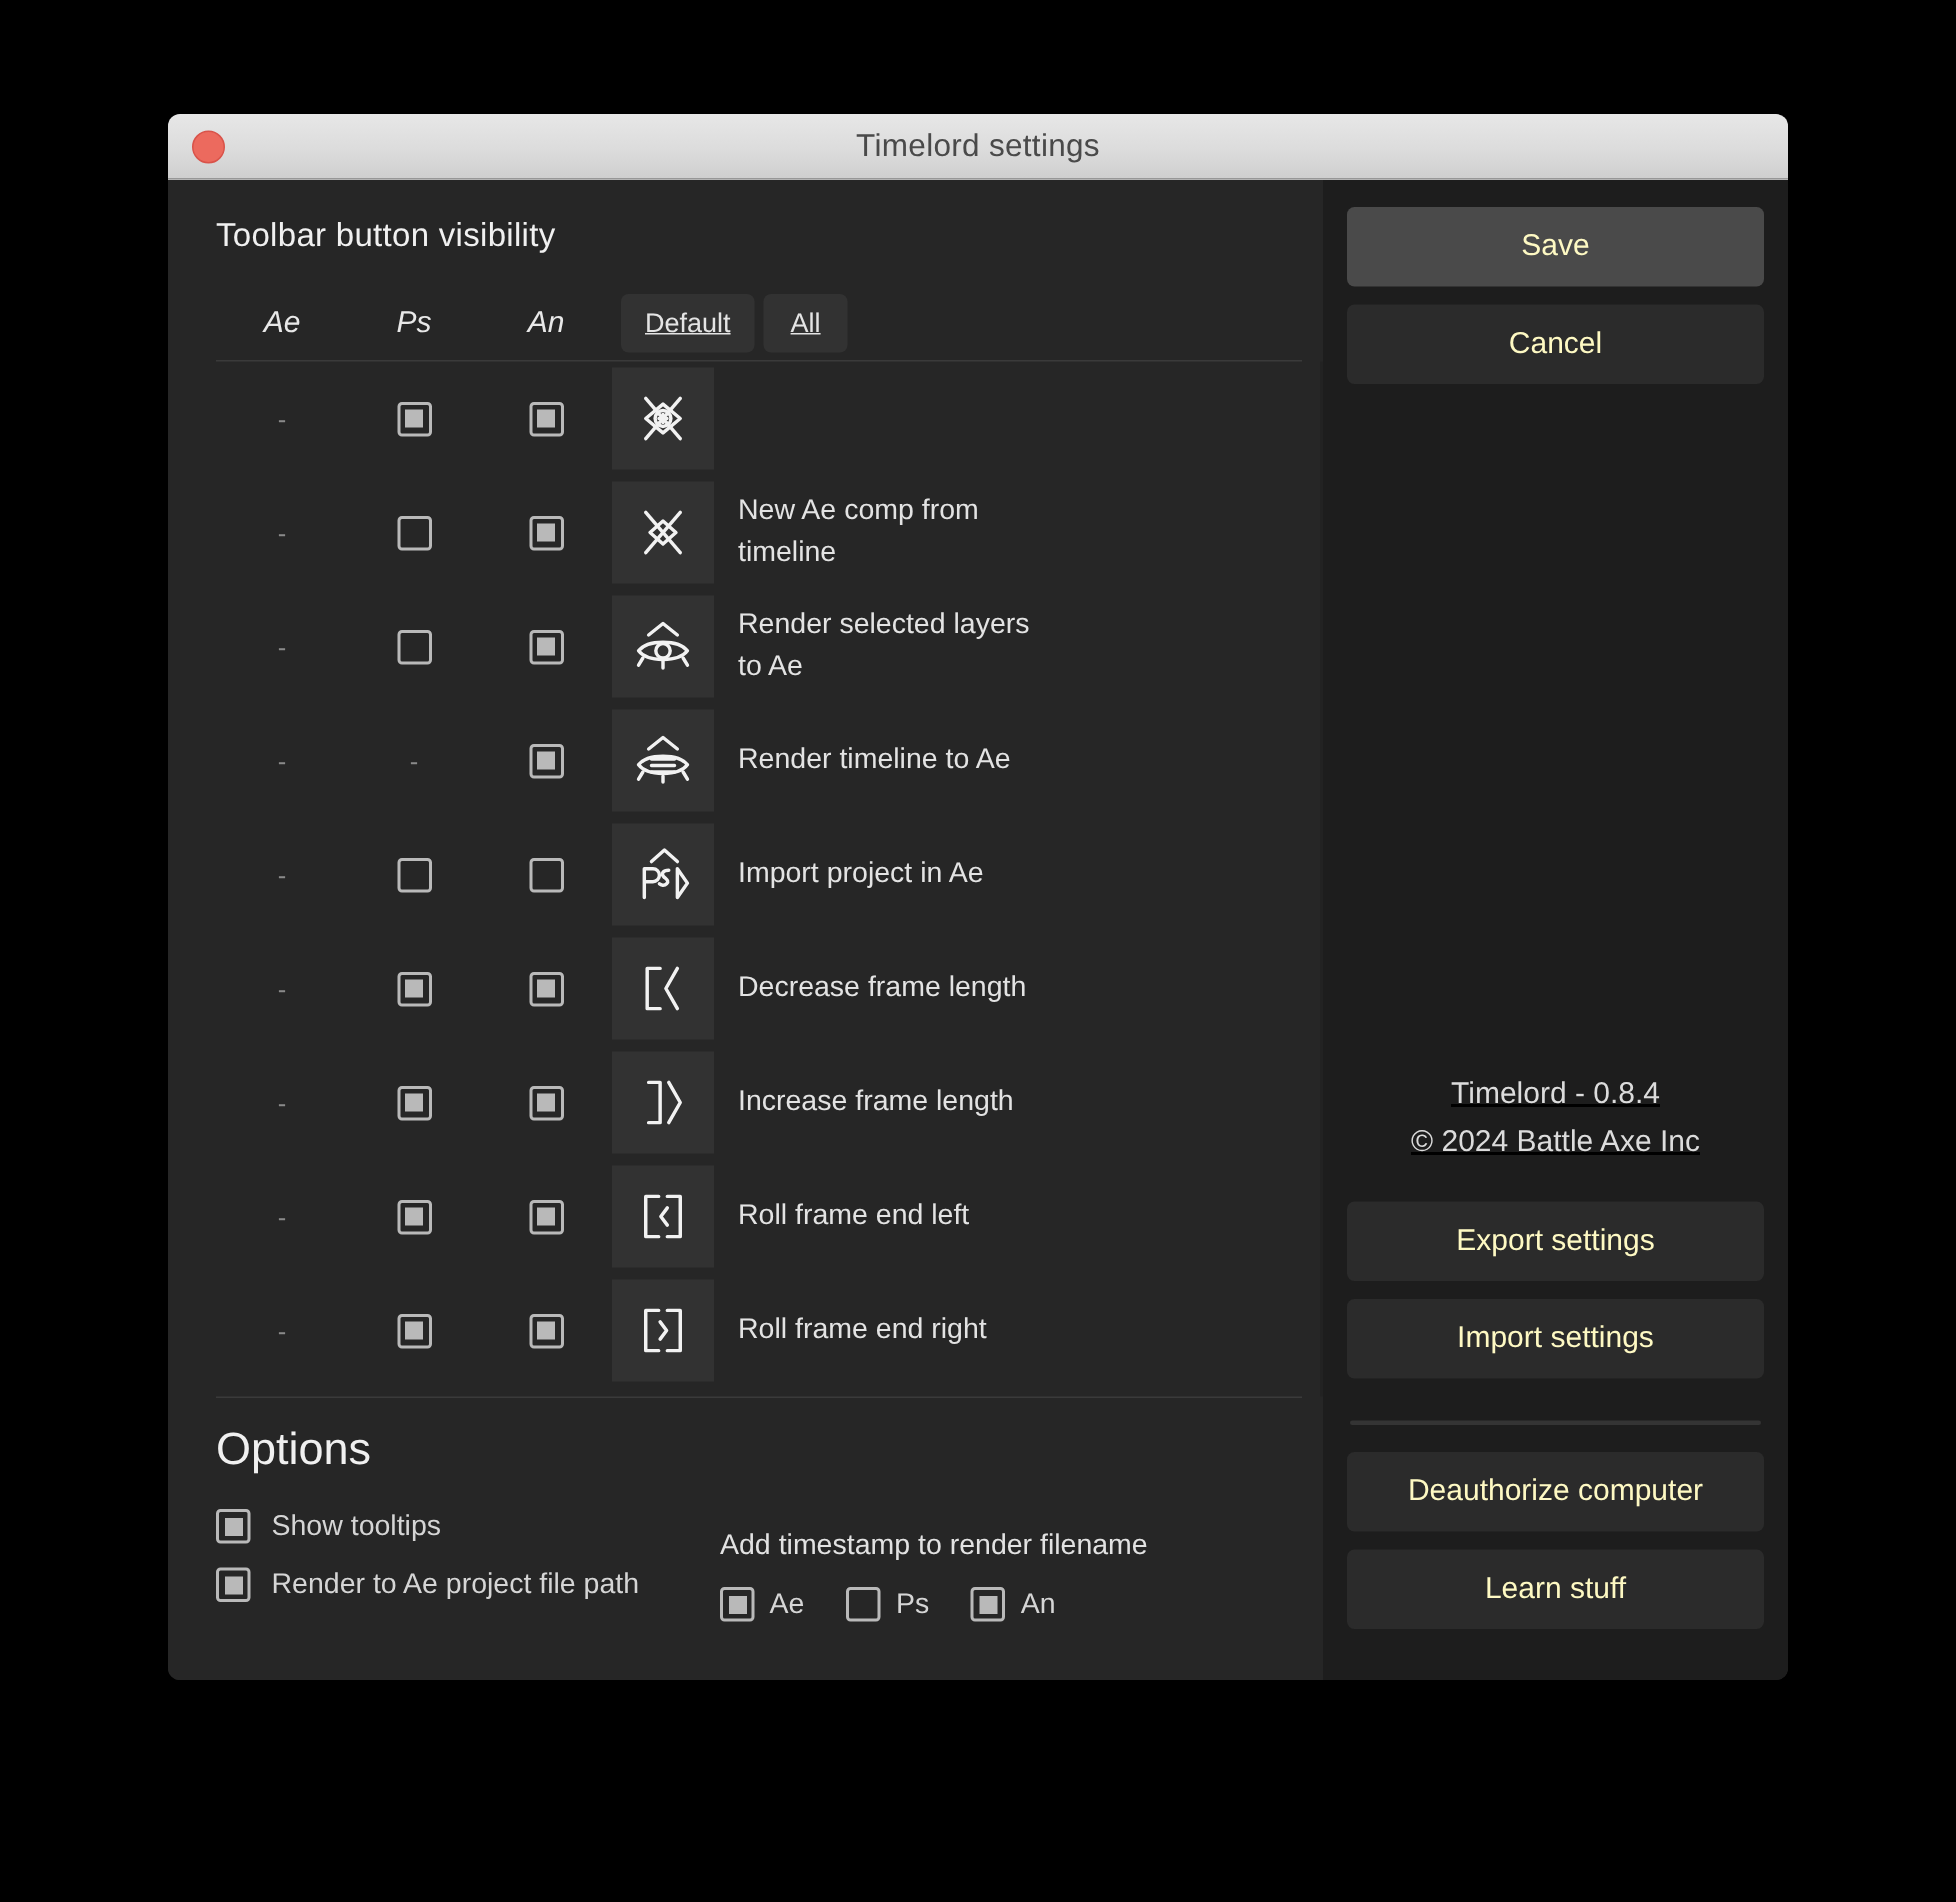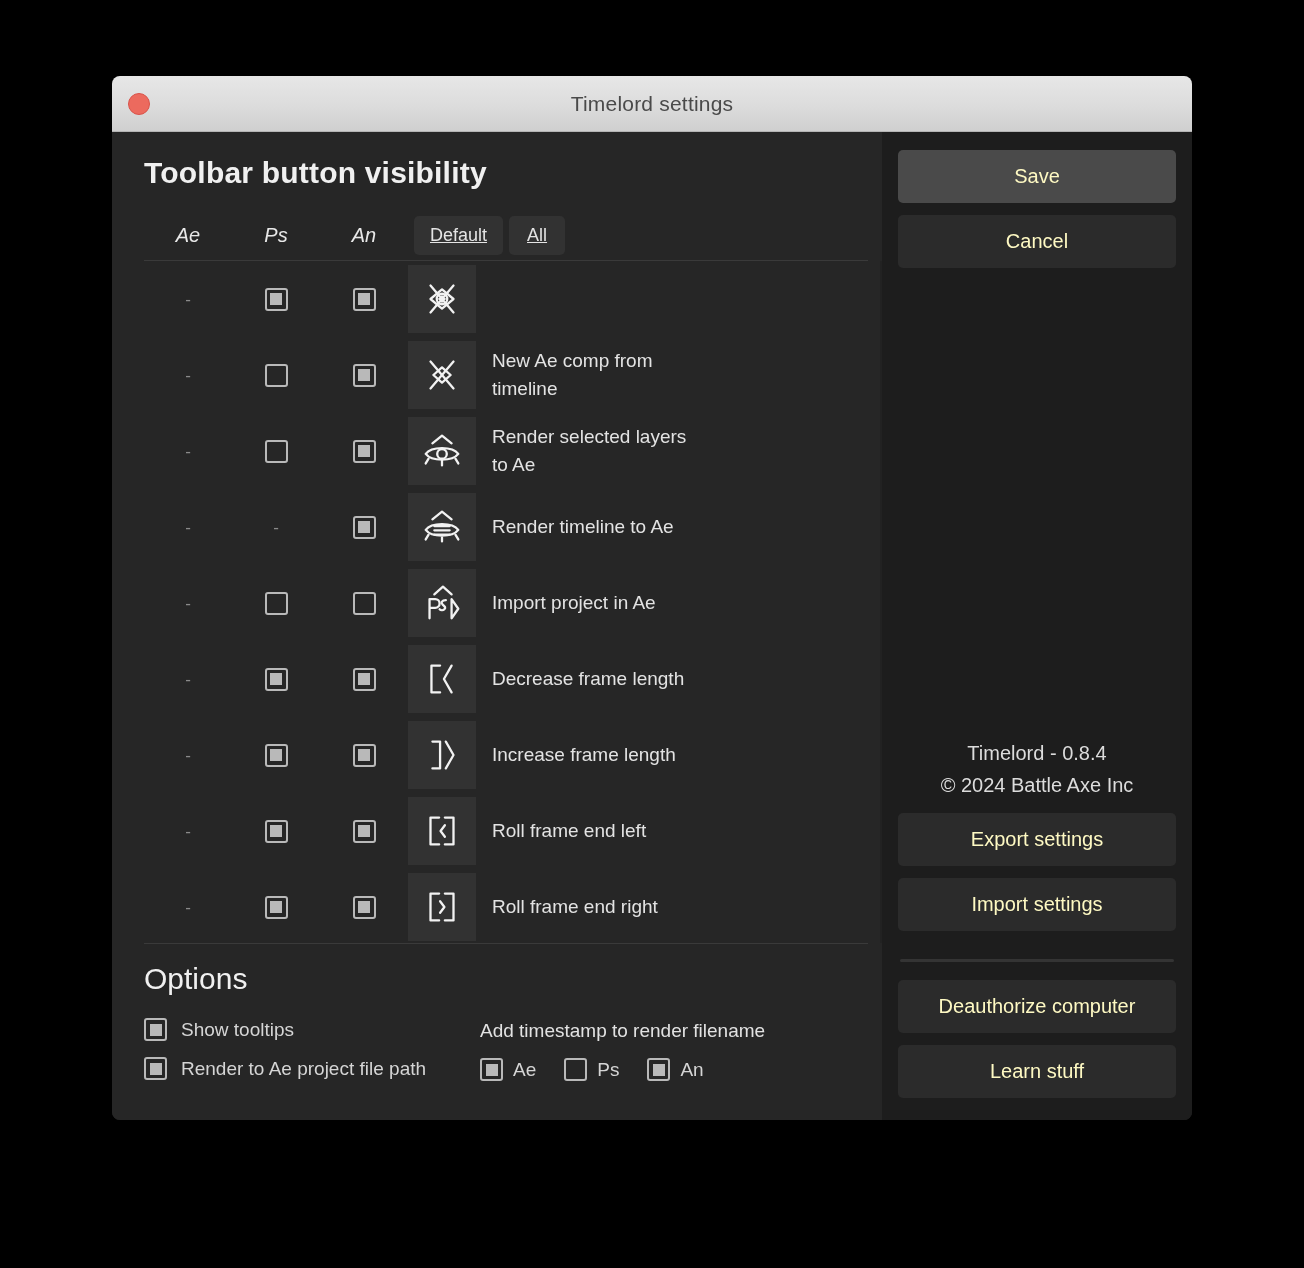--- a/index.html
+++ b/index.html
@@ -16,21 +16,21 @@
     position: absolute;
     left: 112px; top: 76px;
     width: 1080px; height: 1044px;
     border-radius: 8px;
     overflow: hidden;
     background: #262626;
     box-shadow: 0 6px 30px rgba(0,0,0,.6);
   }
   .titlebar {
     position: relative;
-    height: 56px;
+    height: 44px;
     background: linear-gradient(to bottom, #e7e7e7 0%, #dcdcdc 55%, #cfcfcf 100%);
     border-bottom: 1px solid #b4b4b4;
     display: flex; align-items: center; justify-content: center;
   }
   .title-text {
     font-size: 21px; color: #4a4a4a; letter-spacing: .2px;
   }
   .close-btn {
     position: absolute; left: 16px; top: 50%;
     transform: translateY(-50%);
@@ -45,23 +45,23 @@
   }
 
   
   .left-panel {
     width: 770px;
     background: #262626;
     display: flex; flex-direction: column;
     position: relative;
   }
   .section-title {
-    font-size: 30px;
+    font-size: 22px;
     color: #f0f0f0;
-    font-weight: 700;
+    font-weight: 400;
     padding: 24px 0 0 32px;
     letter-spacing: .2px;
   }
 
   .col-header {
     display: flex; align-items: center;
     padding: 20px 0 0 32px;
     height: 70px;
   }
   .col-head-cell {
@@ -157,21 +157,21 @@
   }
   .opt-row {
     display: flex; align-items: center;
     margin-bottom: 16px;
   }
   .opt-row .cbox { margin-right: 14px; }
   .opt-label { font-size: 19px; color: #d5d5d5; }
 
   .timestamp-group {
     position: absolute;
-    left: 368px; top: 76px;
+    left: 368px; top: 88px;
   }
   .ts-title { font-size: 19px; color: #e2e2e2; margin-bottom: 16px; }
   .ts-items { display: flex; align-items: center; }
   .ts-item { display: flex; align-items: center; margin-right: 28px; }
   .ts-item .cbox { margin-right: 10px; }
   .ts-label { font-size: 19px; color: #d5d5d5; }
 
   
   .right-panel {
     flex: 1;
@@ -190,21 +190,21 @@
     margin-bottom: 12px;
     cursor: pointer;
     text-align: center;
   }
   .side-btn.primary { background: #4a4a4a; }
   .spacer { flex: 1; }
   .about-line {
     text-align: center; color: #dcdcdc;
     font-size: 20px; line-height: 1.6;
   }
-  .about-block { margin-bottom: 12px; }
+  .about-block { margin-bottom: 24px; text-decoration: underline; }
   .side-divider {
     height: 3px; background: #343434;
     border-radius: 2px;
     margin: 16px 2px 18px 2px;
   }
 </style>
 </head>
 <body>
 
 <div id="root">

